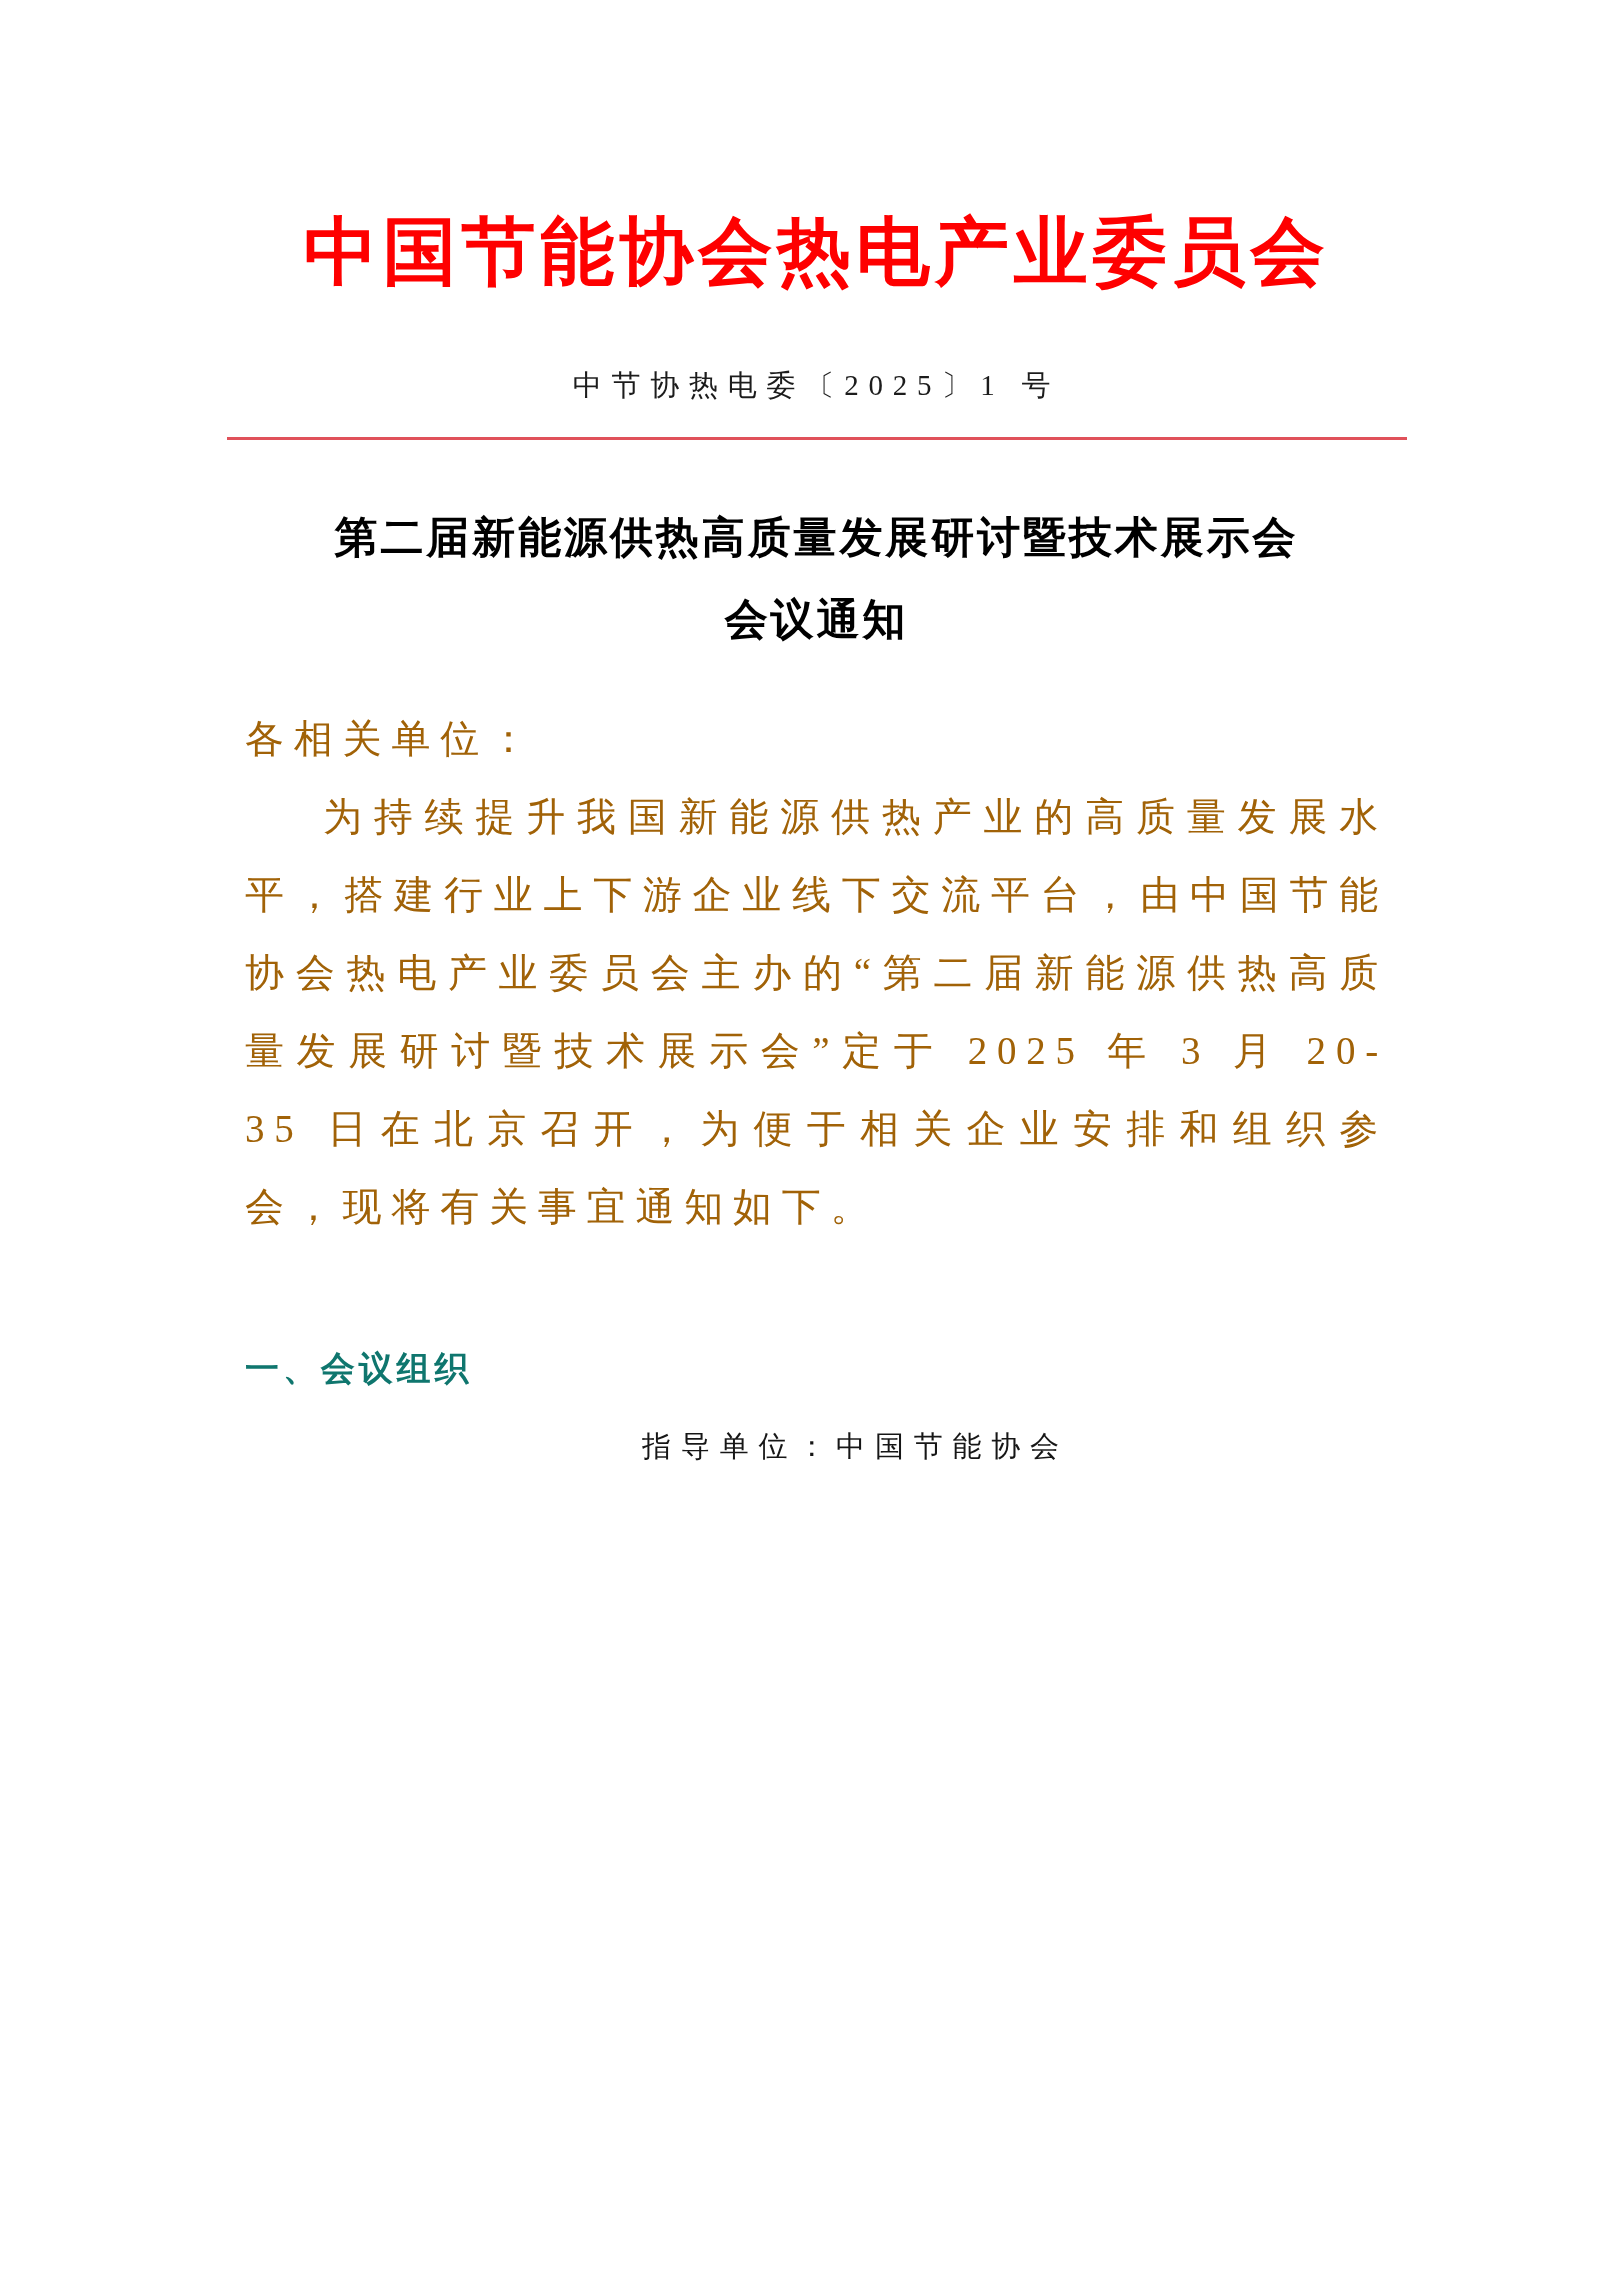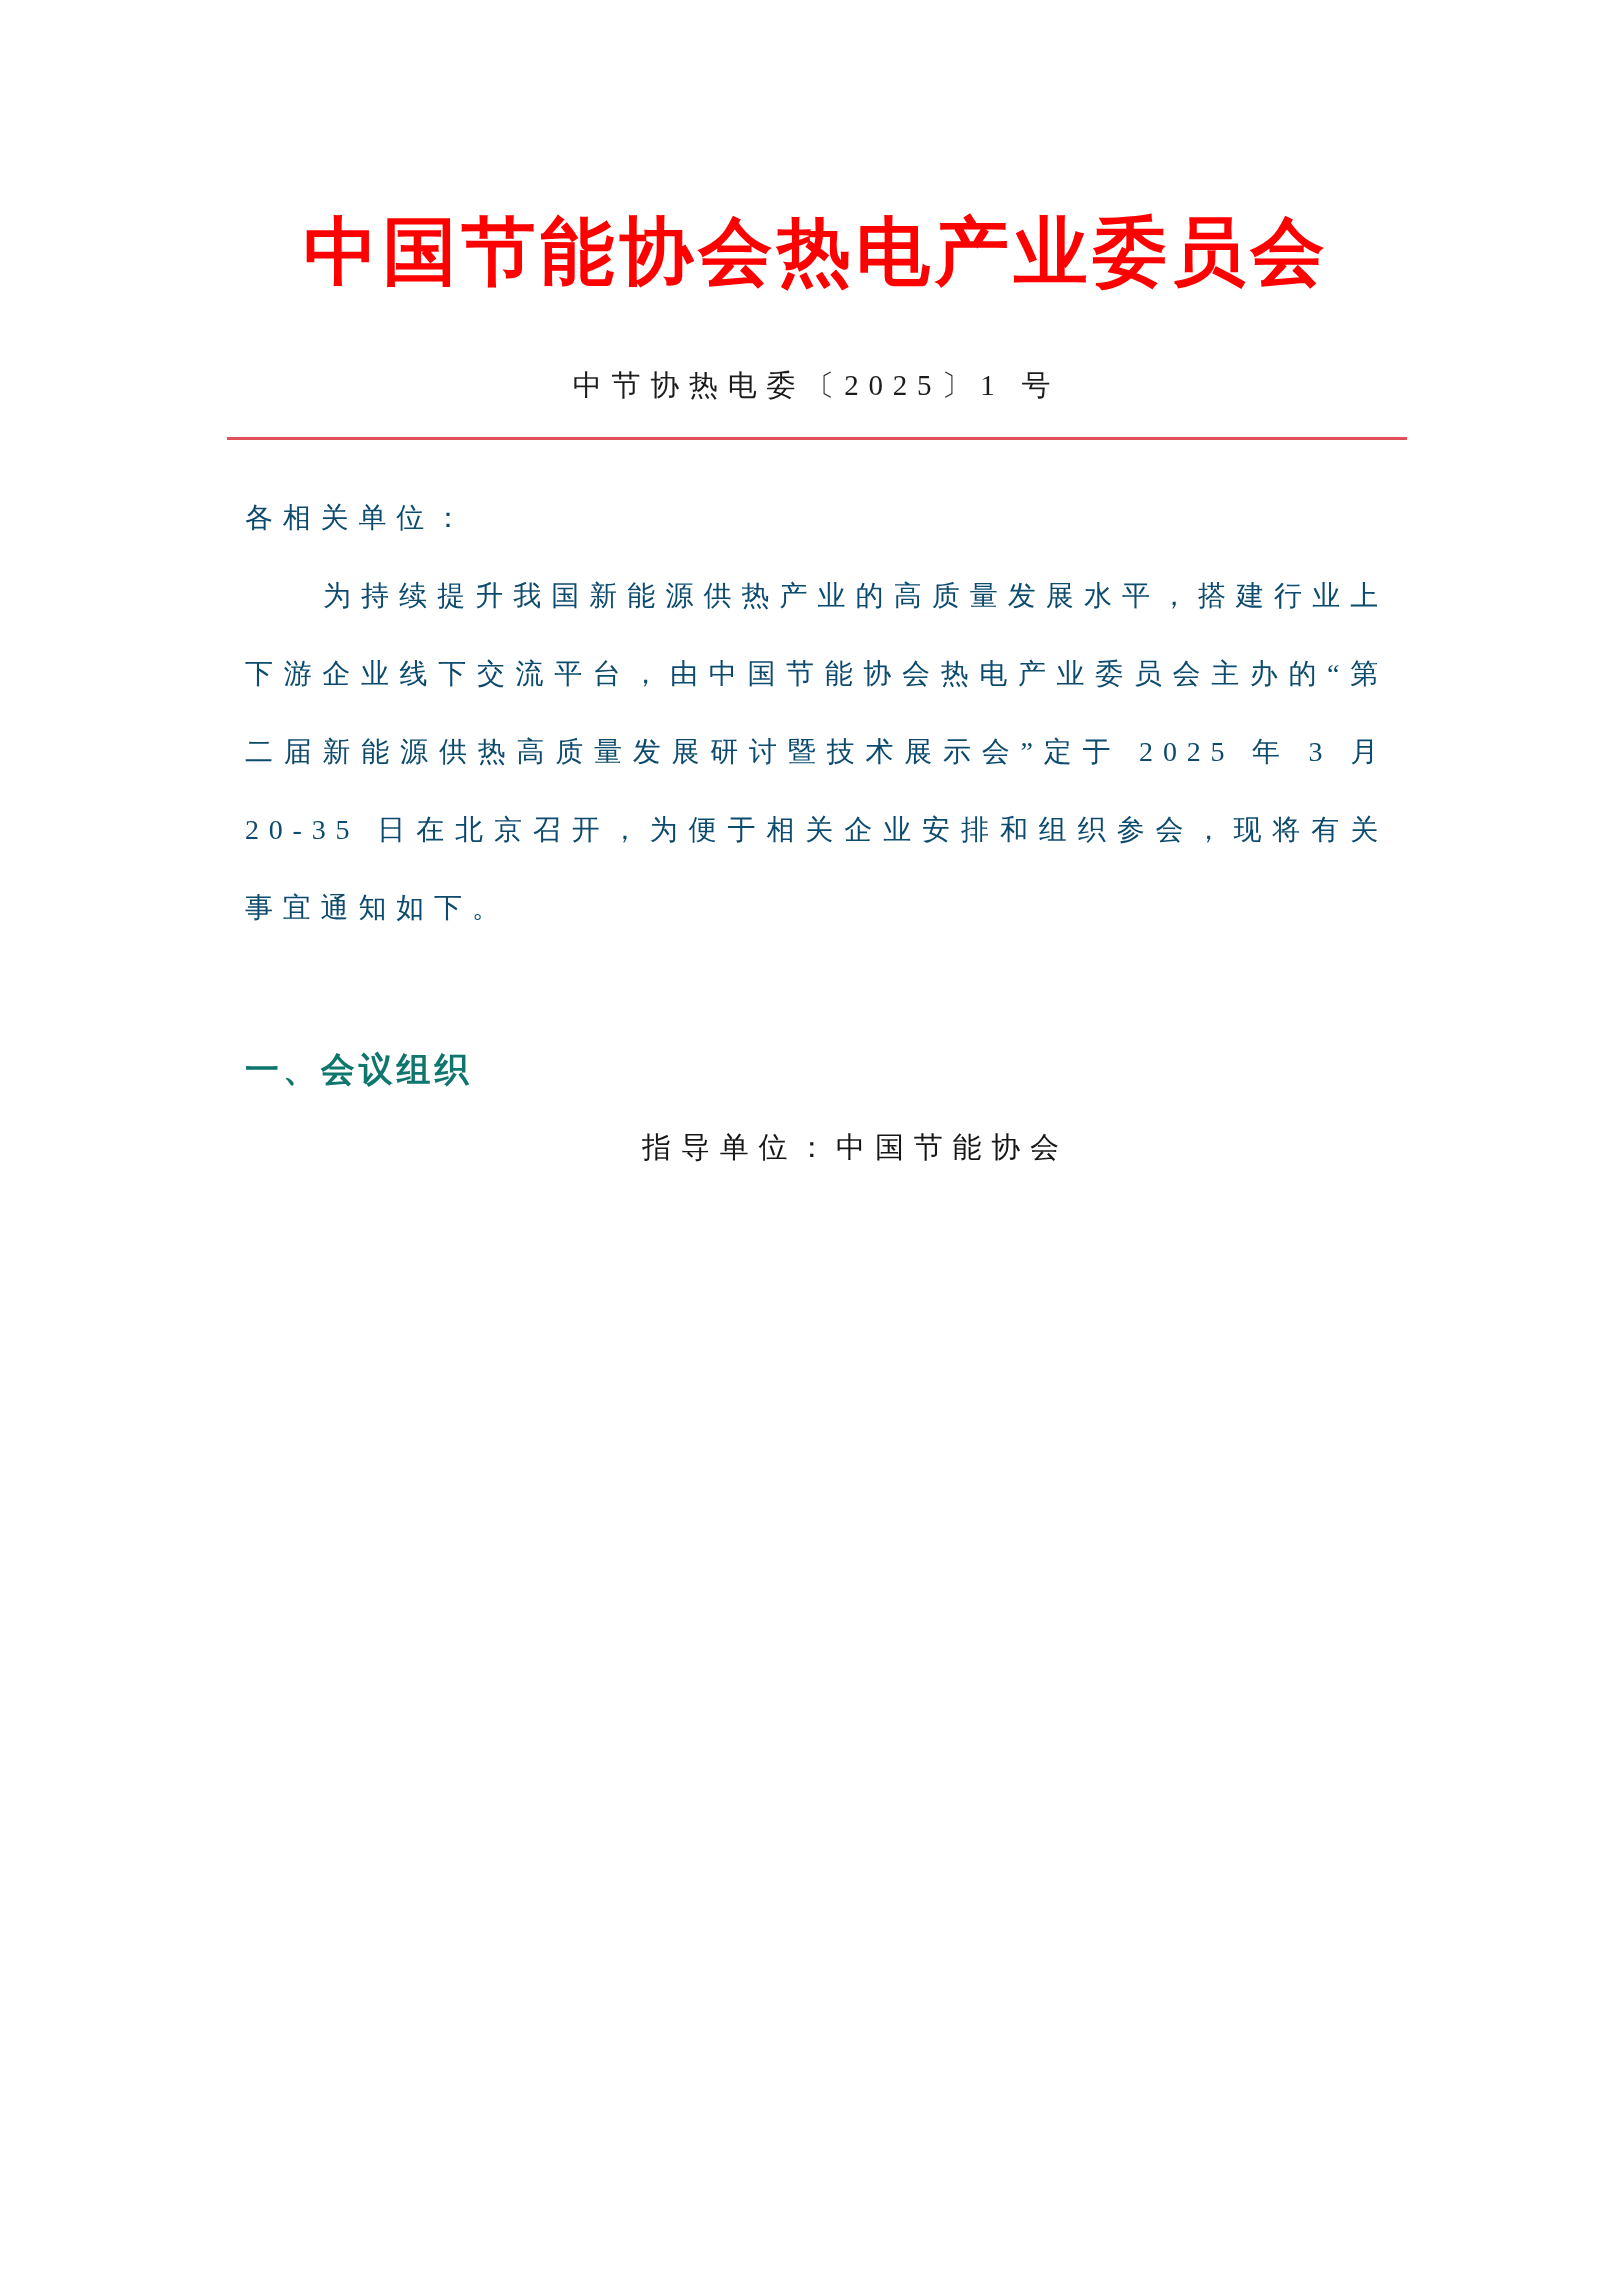--- a/index.html
+++ b/index.html
@@ -50,25 +50,25 @@
     text-align: center;
     font-weight: bold;
     font-size: 43px;
     line-height: 82px;
     letter-spacing: 2.9px;
     color: #000000;
   }
   .body-block {
     margin: 39px auto 0 auto;
     width: 1143px;
-    font-size: 28px;
+    font-size: 39px;
     line-height: 78px;
     letter-spacing: 9.8px;
     text-align: justify;
-    color: #0c4a6e;
+    color: #a16207;
   }
   .para { text-indent: 78px; }
   .salutation { text-indent: 0; }
   .section-heading {
     margin: 83px auto 0 auto;
     width: 1143px;
     font-family: "Liberation Sans", "DejaVu Sans", sans-serif;
     font-weight: bold;
     font-size: 34px;
     line-height: 78px;
@@ -90,20 +90,24 @@
 <body>
 
 <div class="page">
 
   <div class="masthead">中国节能协会热电产业委员会</div>
 
   <div class="doc-number">中节协热电委〔2025〕1 号</div>
 
   <hr class="red-rule">
 
+  <div class="title-block">
+    <div>第二届新能源供热高质量发展研讨暨技术展示会</div>
+    <div>会议通知</div>
+  </div>
 
   <div class="body-block">
     <p class="para salutation">各相关单位：</p>
     <p class="para">为持续提升我国新能源供热产业的高质量发展水平，搭建行业上下游企业线下交流平台，由中国节能协会热电产业委员会主办的“第二届新能源供热高质量发展研讨暨技术展示会”定于 2025 年 3 月 20-35 日在北京召开，为便于相关企业安排和组织参会，现将有关事宜通知如下。</p>
   </div>
 
   <div class="section-heading">一、会议组织</div>
 
   <div class="org-line">指导单位：中国节能协会</div>
 

